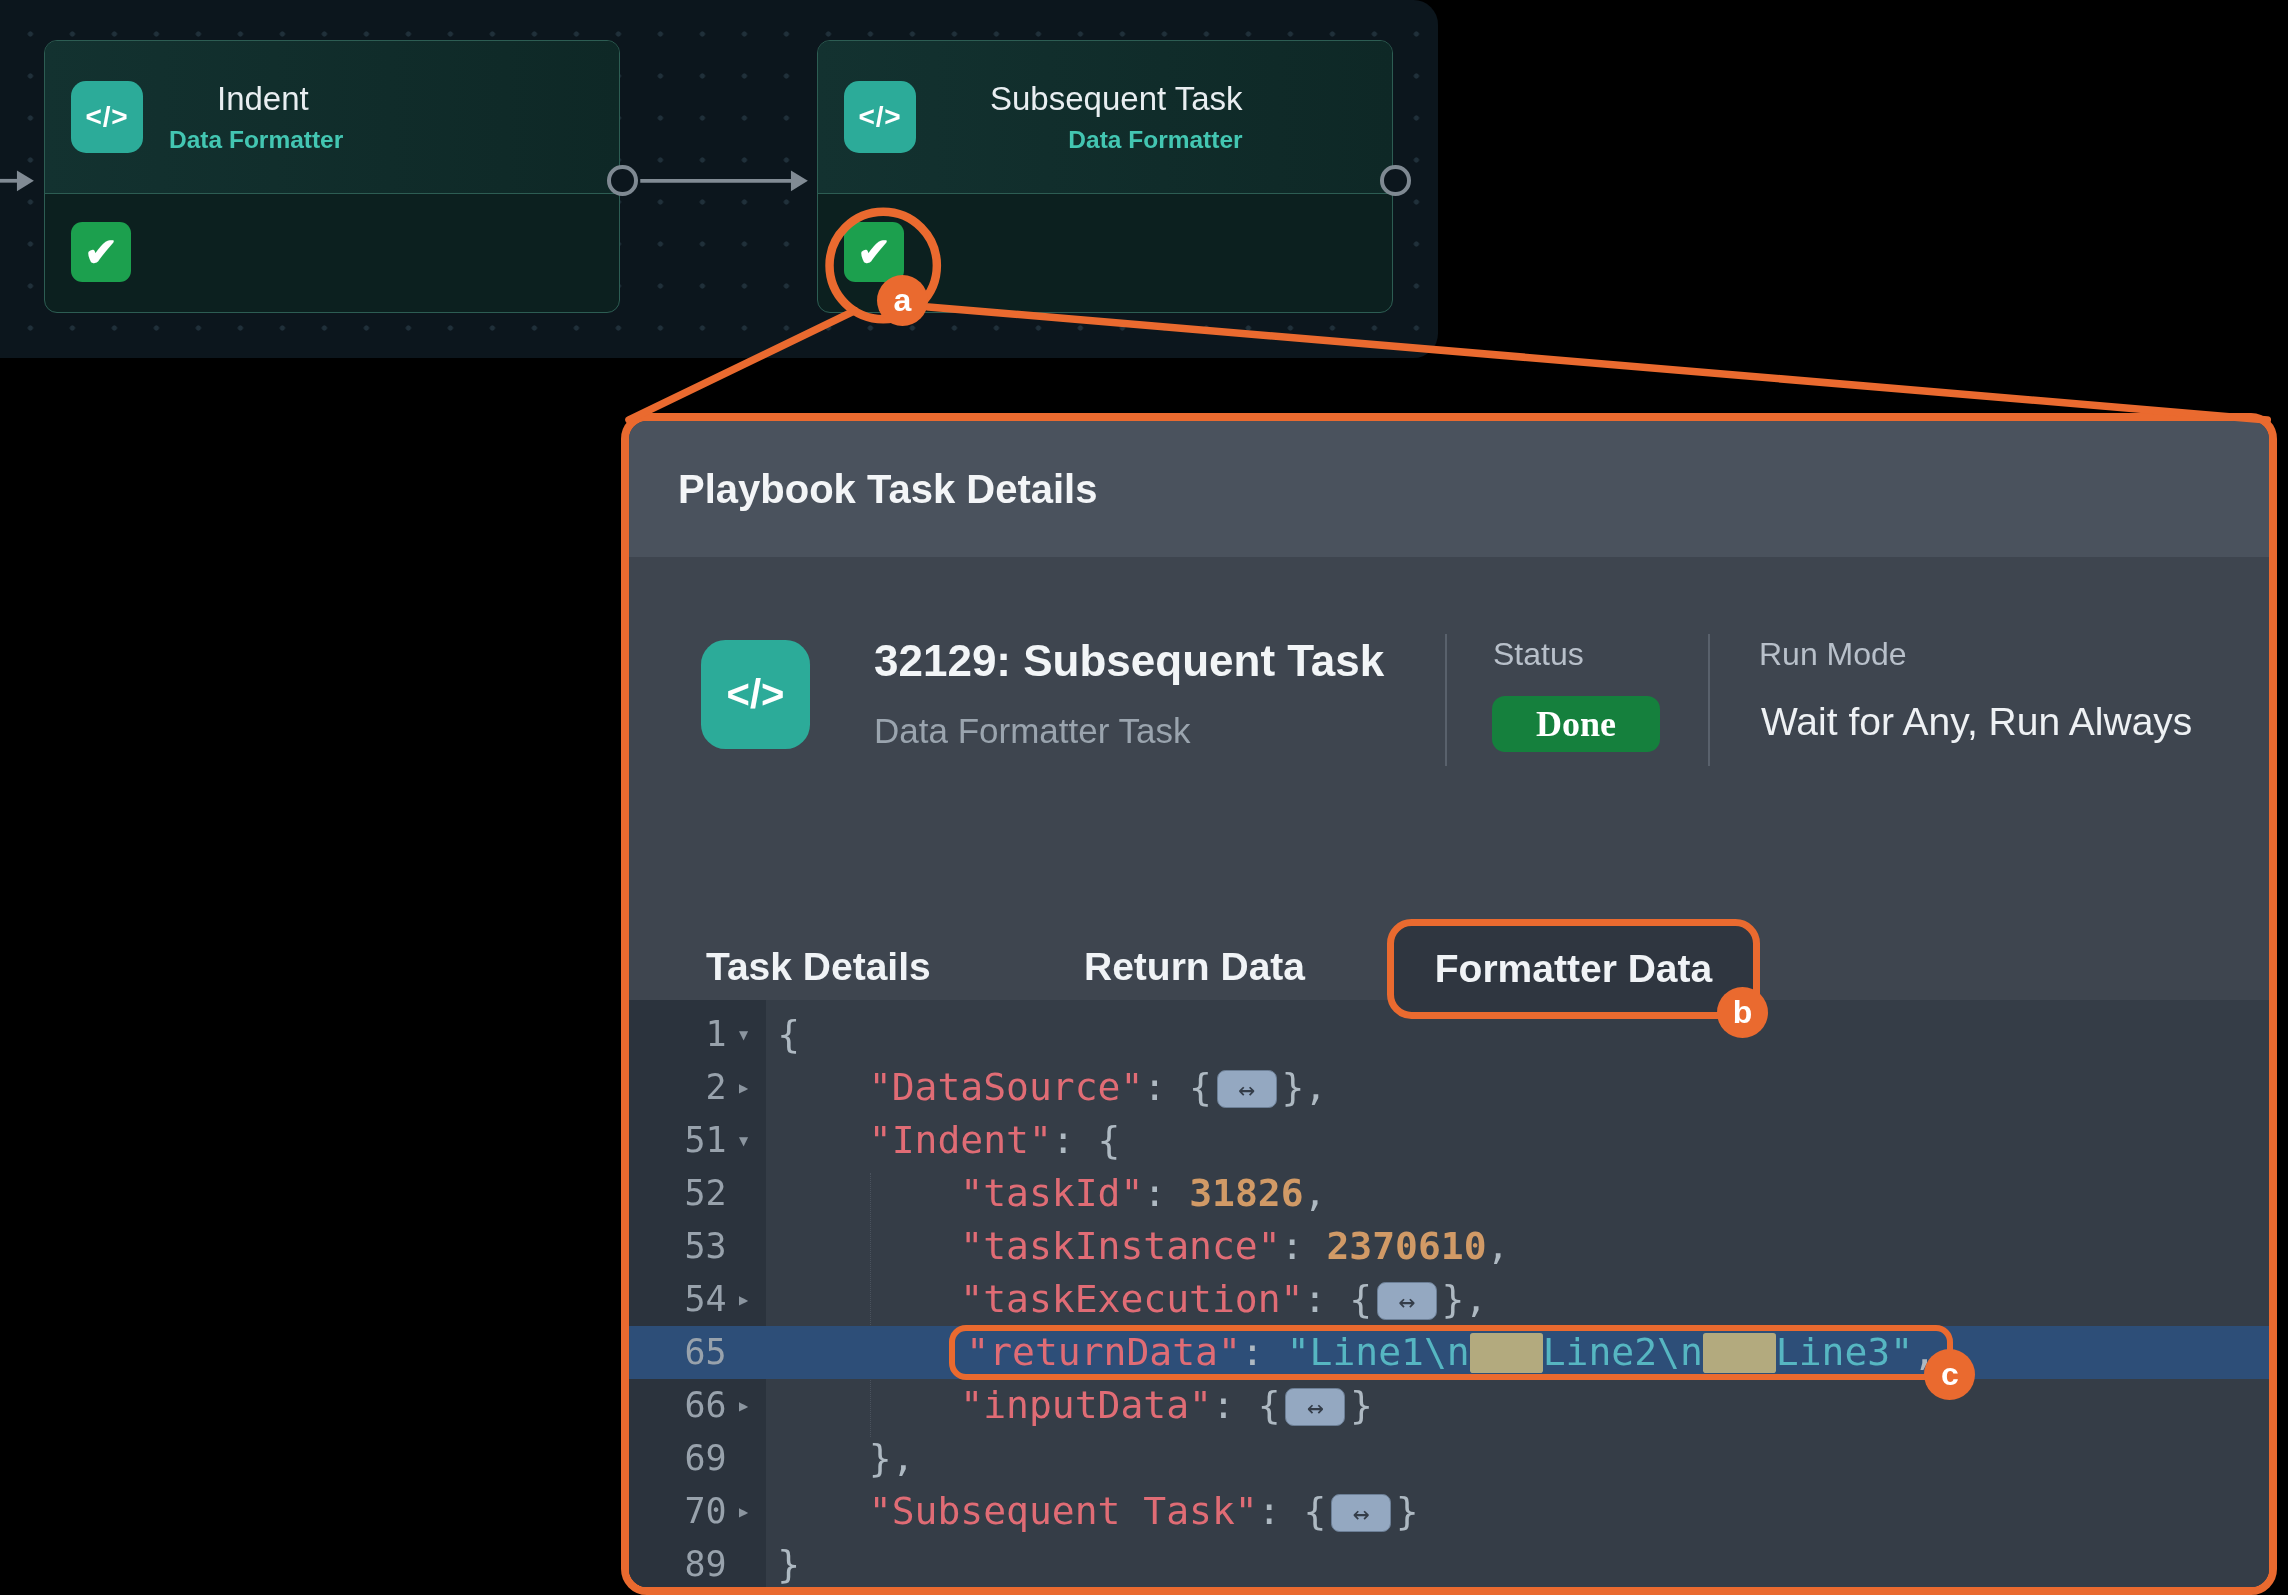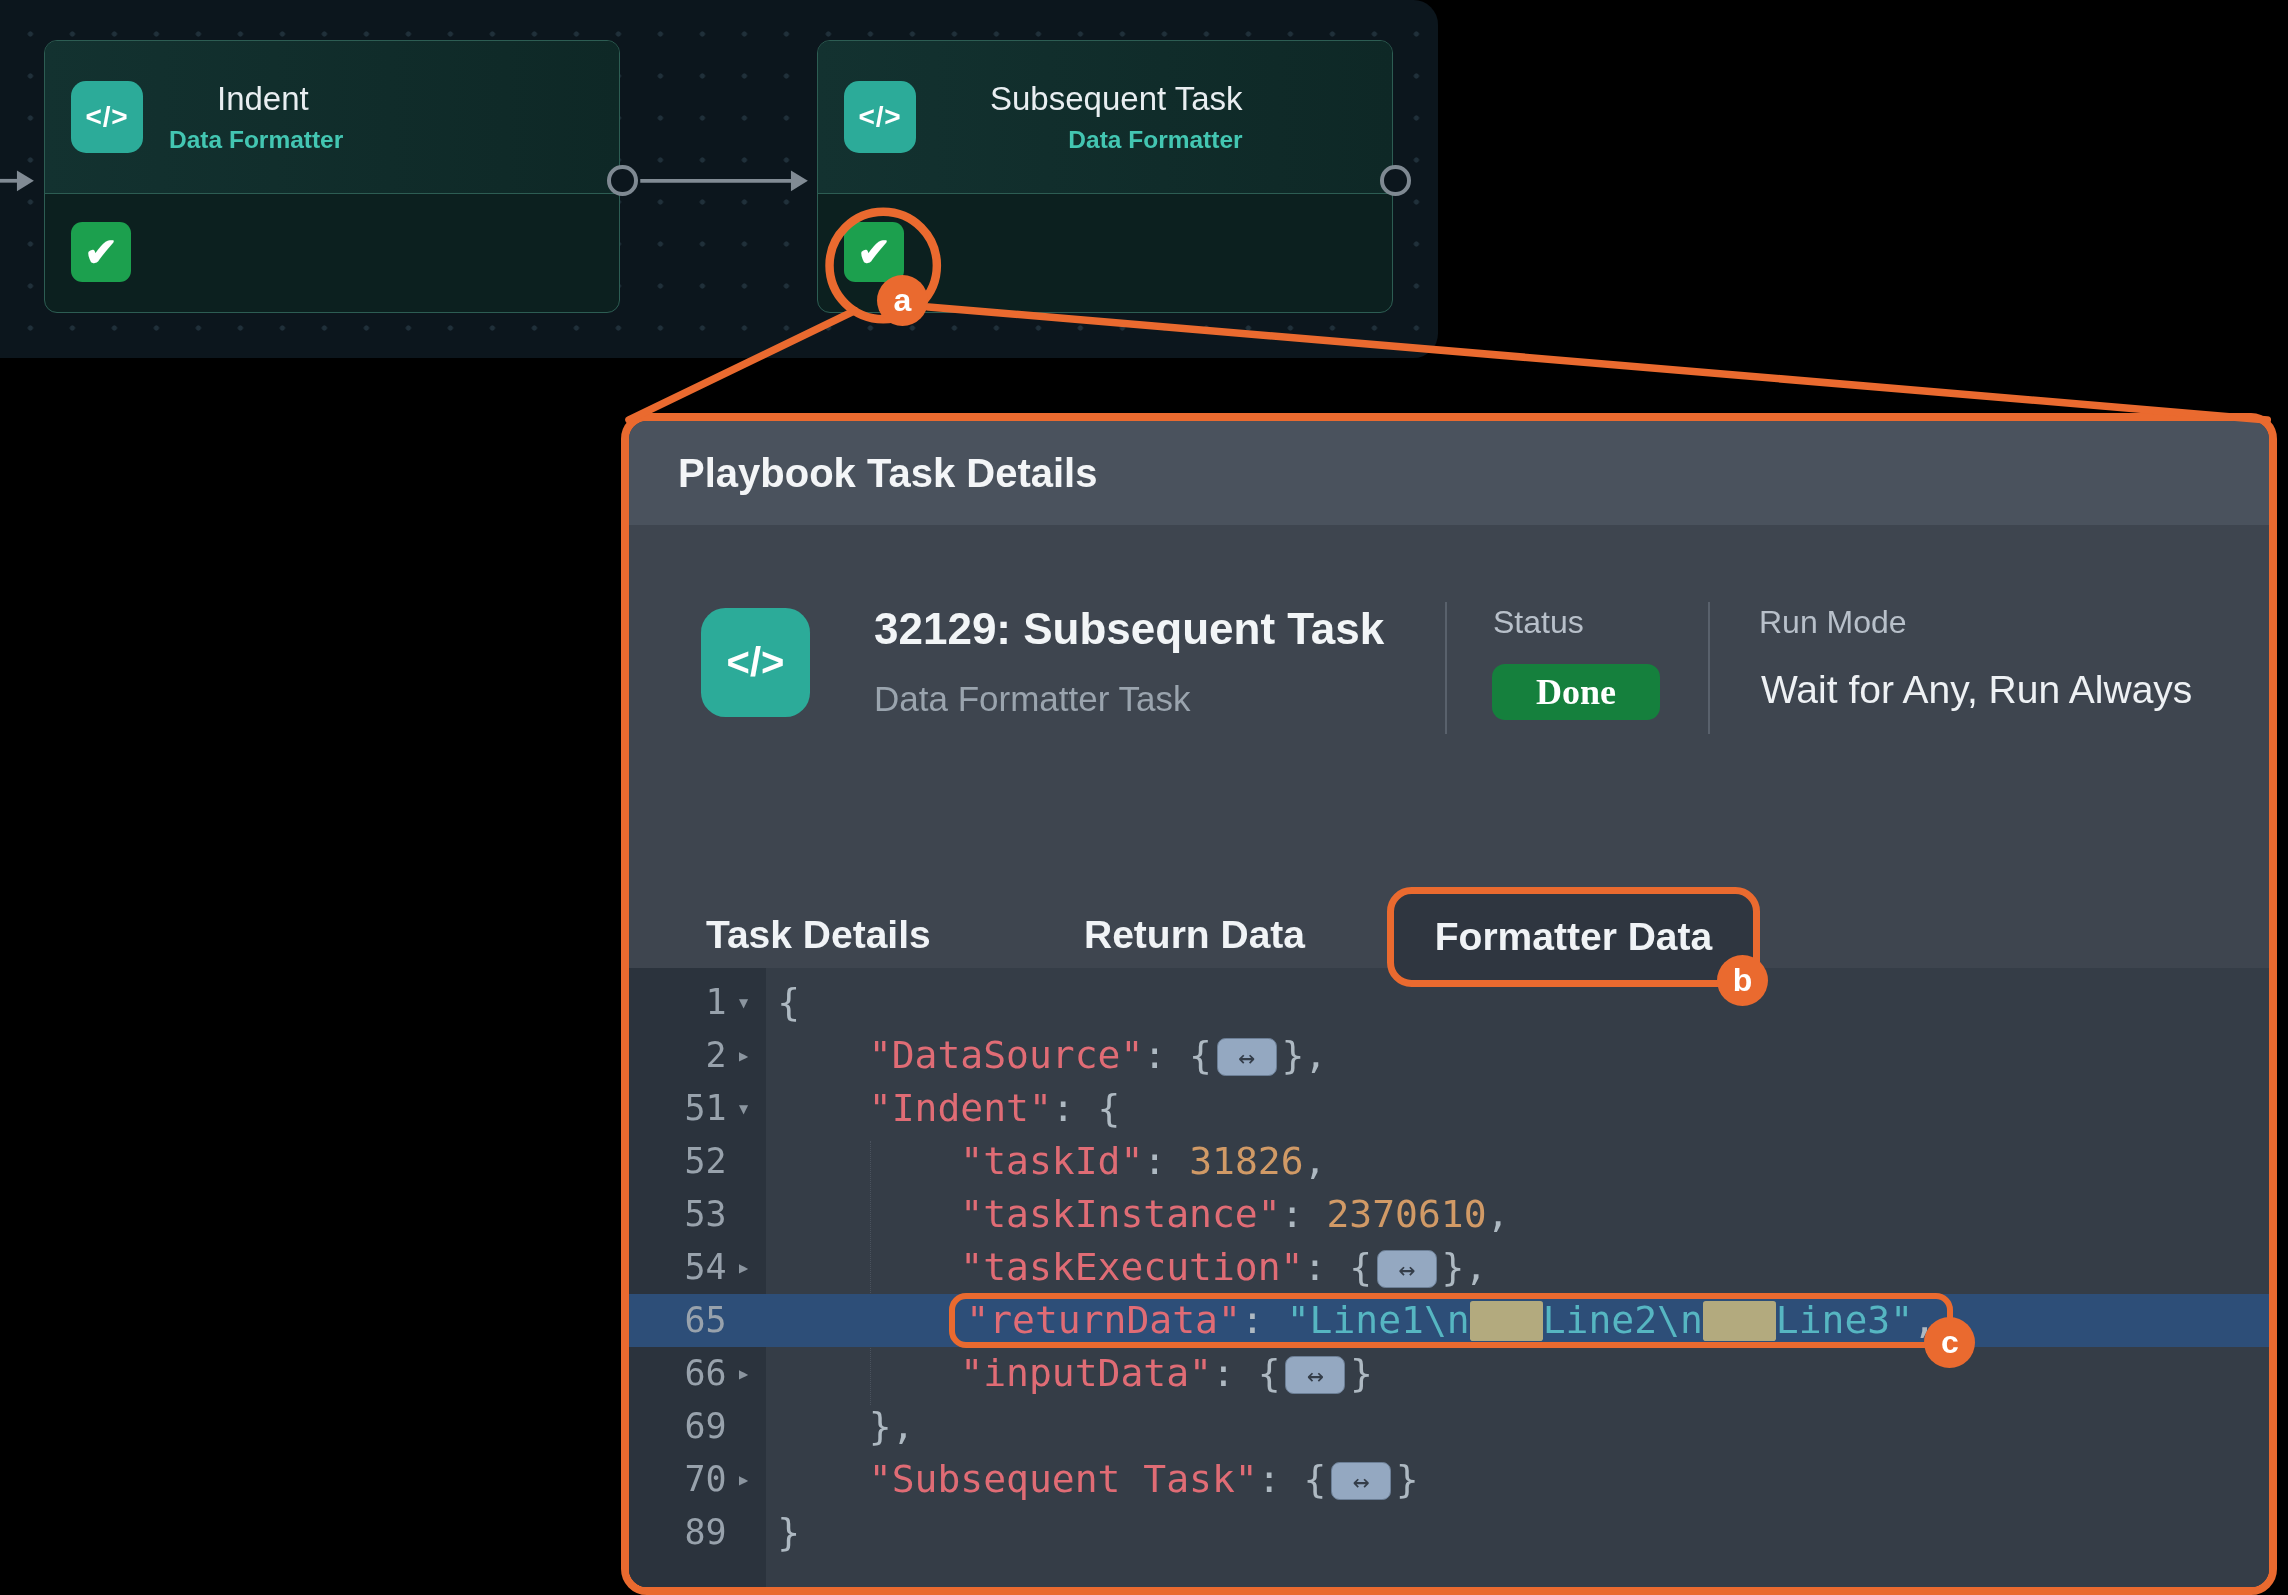--- a/index.html
+++ b/index.html
@@ -40,21 +40,21 @@
   .letter-badge { width:51px; height:51px; border-radius:50%; background:#ea6a2f; color:#fff;
                   font-size:32px; font-weight:bold; display:flex; align-items:center;
                   justify-content:center; font-family:"Liberation Sans", sans-serif; }
   .badge-a { position:absolute; left:877px; top:275px; z-index:20; }
 
   
   .modal { position:absolute; left:621px; top:413px; width:1656px; height:1182px;
            box-sizing:border-box; border:8.5px solid #ea6a2f; border-radius:26px;
            background:#3e454f; overflow:hidden; z-index:10; }
   .modal-title-bar { height:104px; background:#4a525d; display:flex; align-items:center;
-                     padding:0 49px; font-size:40px; font-weight:bold; color:#f3f5f7; }
+                     padding:16px 49px; font-size:40px; font-weight:bold; color:#f3f5f7; }
   .modal-body { position:relative; height:calc(100% - 104px); background:#3e454f; }
 
   .task-icon { position:absolute; left:72px; top:83px; width:109px; height:109px;
                border-radius:24.5px; background:#2cab99; color:#fff; font-size:40px;
                font-weight:bold; display:flex; align-items:center; justify-content:center; }
   .task-title { position:absolute; left:245px; top:79px; font-size:44px; font-weight:bold; color:#f2f5f7; }
   .task-subtitle { position:absolute; left:245px; top:154px; font-size:35px; color:#9aa4ae; }
   .vdiv { position:absolute; top:77px; width:1.9px; height:132px; background:#59616c; }
   .vdiv1 { left:816px; } .vdiv2 { left:1079px; }
   .status-label, .runmode-label { position:absolute; top:79px; font-size:32px; color:#b8c0ca; }
@@ -81,21 +81,21 @@
   .indent-guide { position:absolute; left:241px; top:173px; height:264px;
                   border-left:1.9px dotted #4a525d; }
   .code-lines { position:absolute; left:0; right:0; top:7.5px; }
   .code-row { display:flex; align-items:center; height:53px; position:relative; }
   .code-row.hl { background:#2d4e78; }
   .code-row.hl .gutter { background:transparent; }
   .gutter { width:137px; flex:none; box-sizing:border-box; display:flex; align-items:center;
             justify-content:flex-end; padding-right:7.5px; color:#98a2ac; font-size:35px; }
   .fold { width:30px; text-align:center; font-size:23.5px; color:#8b959f; margin-left:1.9px; }
   .content { white-space:pre; font-size:38px; padding-left:11.3px; line-height:53px; }
-  .tok-p { color:#aeb9c2; } .tok-k { color:#e06c75; } .tok-n { color:#d19a66; } .tok-s { color:#56b6c2; }
+  .tok-p { color:#aeb9c2; } .tok-k { color:#e06c75; } .tok-n { color:#d19a66;font-weight:bold; } .tok-s { color:#56b6c2; }
   .pill { display:inline-flex; align-items:center; justify-content:center; height:38px;
           min-width:60px; padding:0 9.4px; border-radius:8.5px; background:#94a8c1; color:#343d49;
           font-size:28px; vertical-align:middle; margin:0 4.7px; border:1.9px solid #6c7f96;
           box-sizing:border-box; cursor:pointer; }
   .ws { display:inline-block; width:73px; height:40px; background:#b3aa7e; vertical-align:middle;
         border-radius:2.8px; }
   .outline-box { display:inline-flex; align-items:center; border:6.6px solid #ea6a2f;
                  border-radius:17px; height:55px; padding:0 11.3px; margin-left:-11.3px;
                  position:relative; box-sizing:border-box; white-space:pre; vertical-align:middle; }
   .badge-c-inline { position:absolute; right:-28px; bottom:-26px; }

